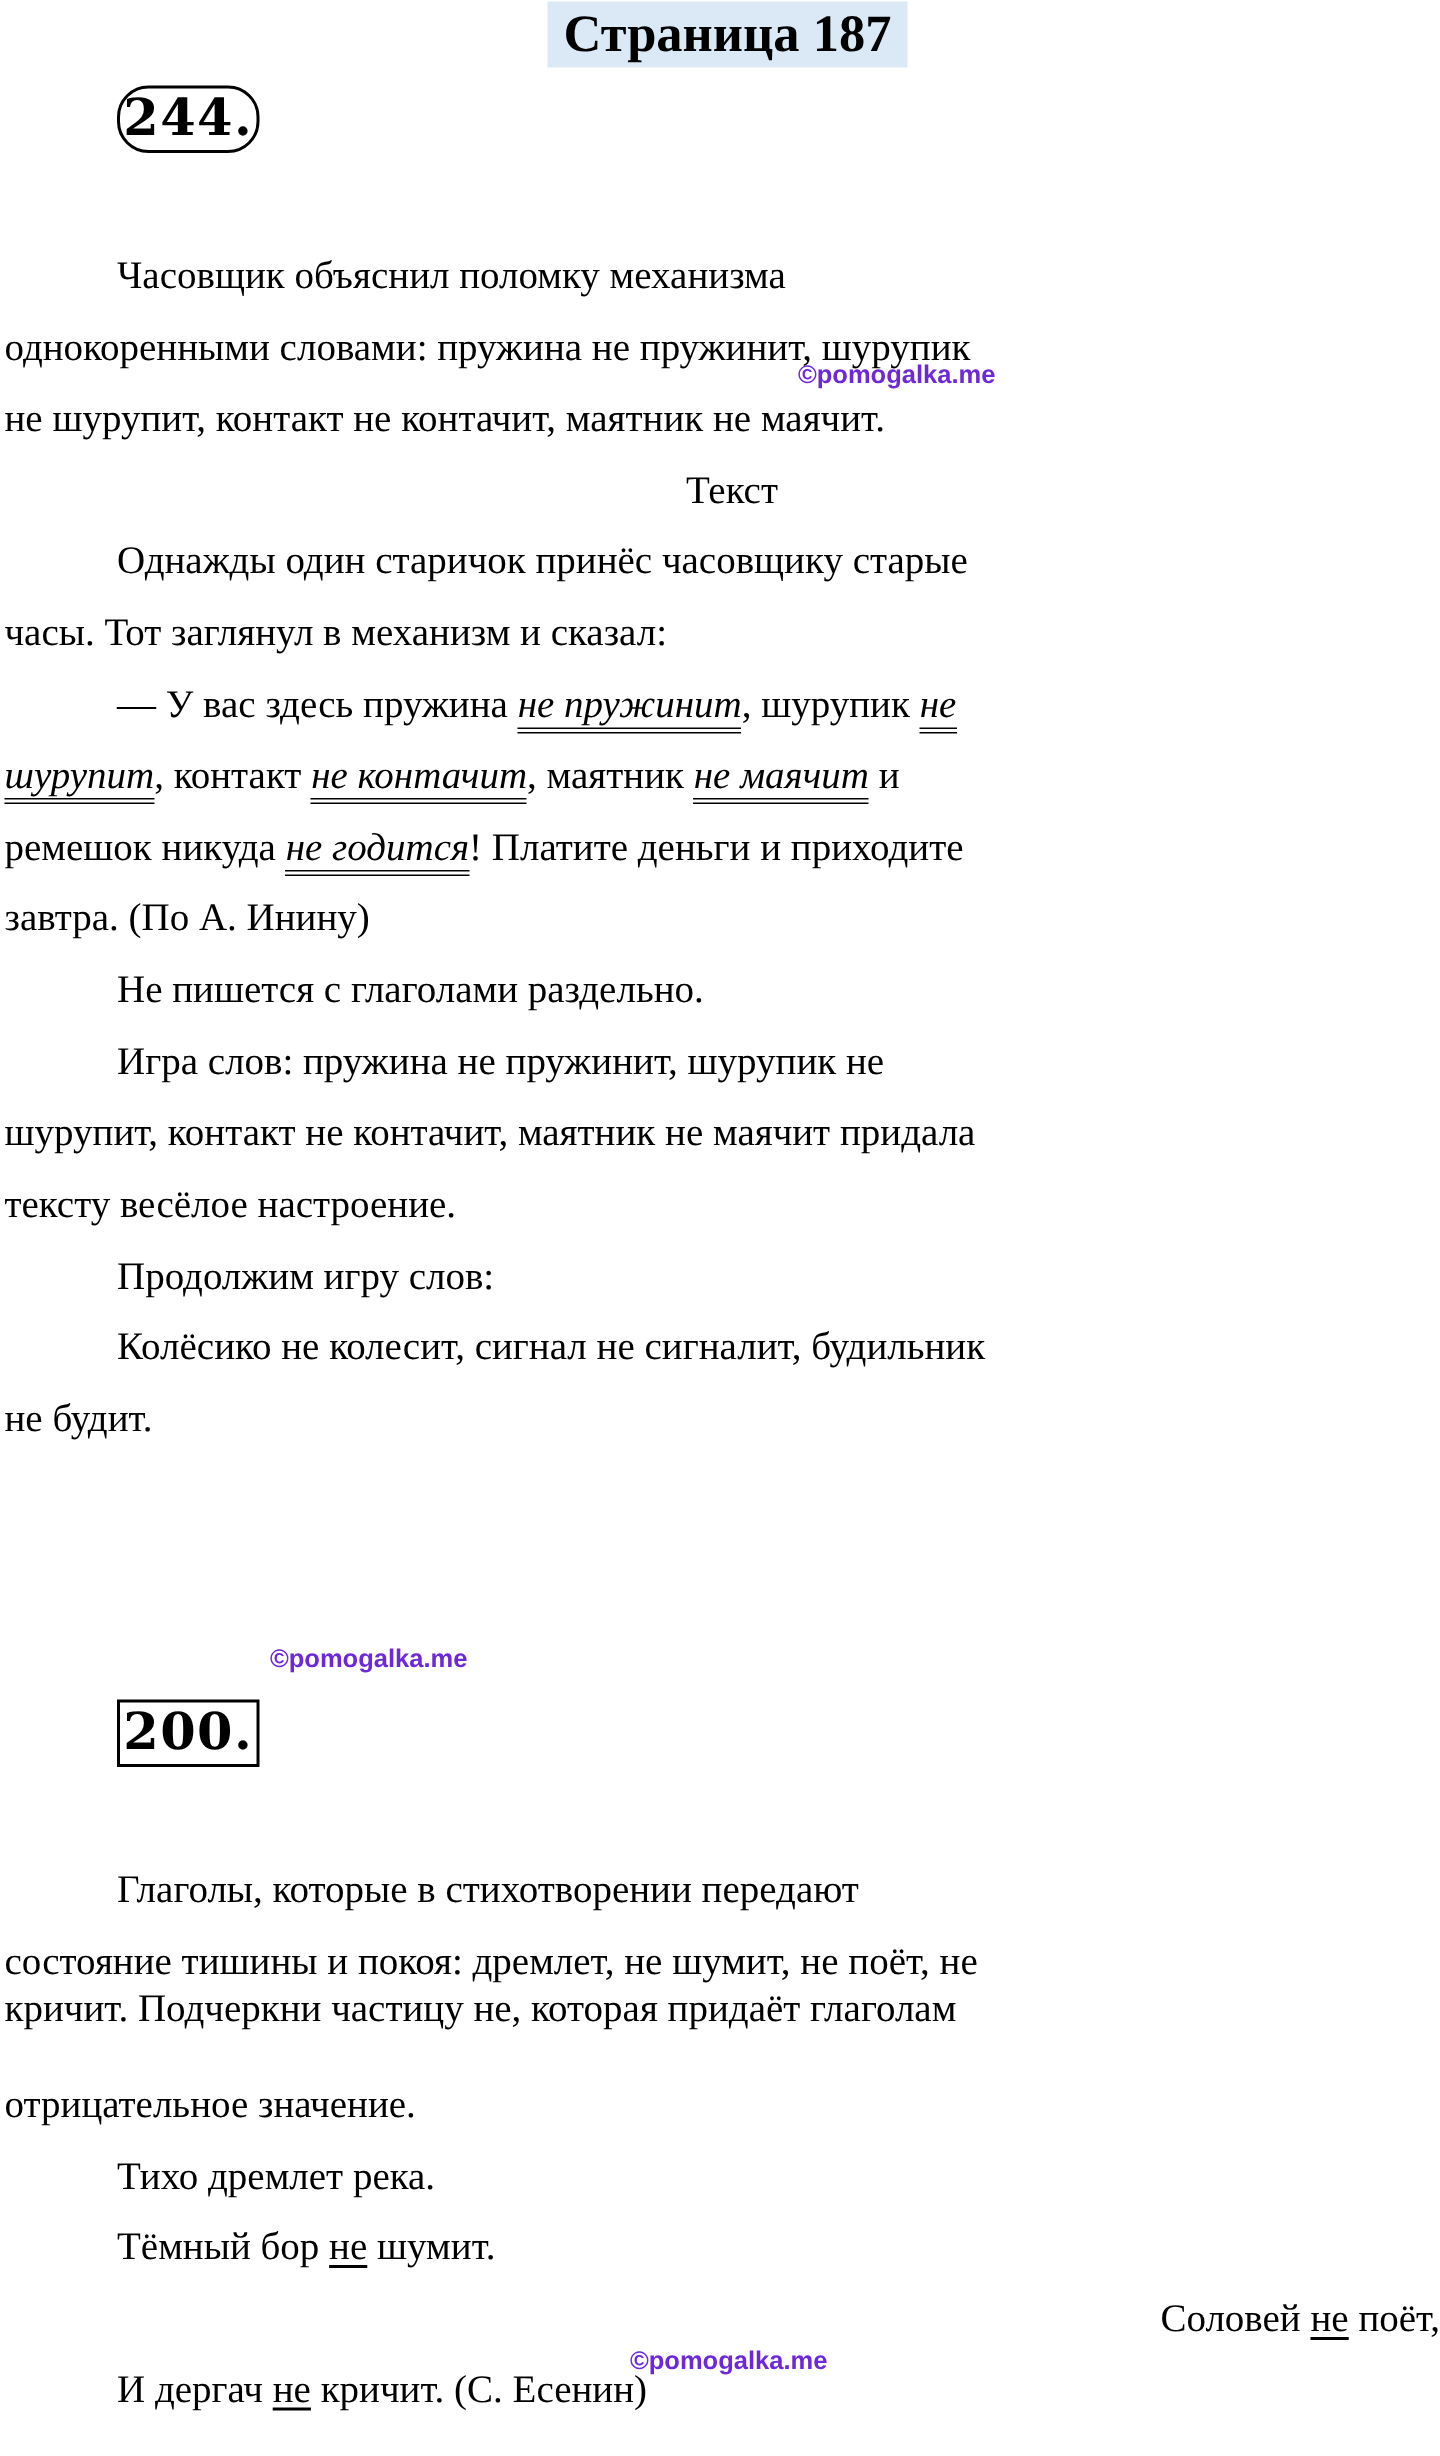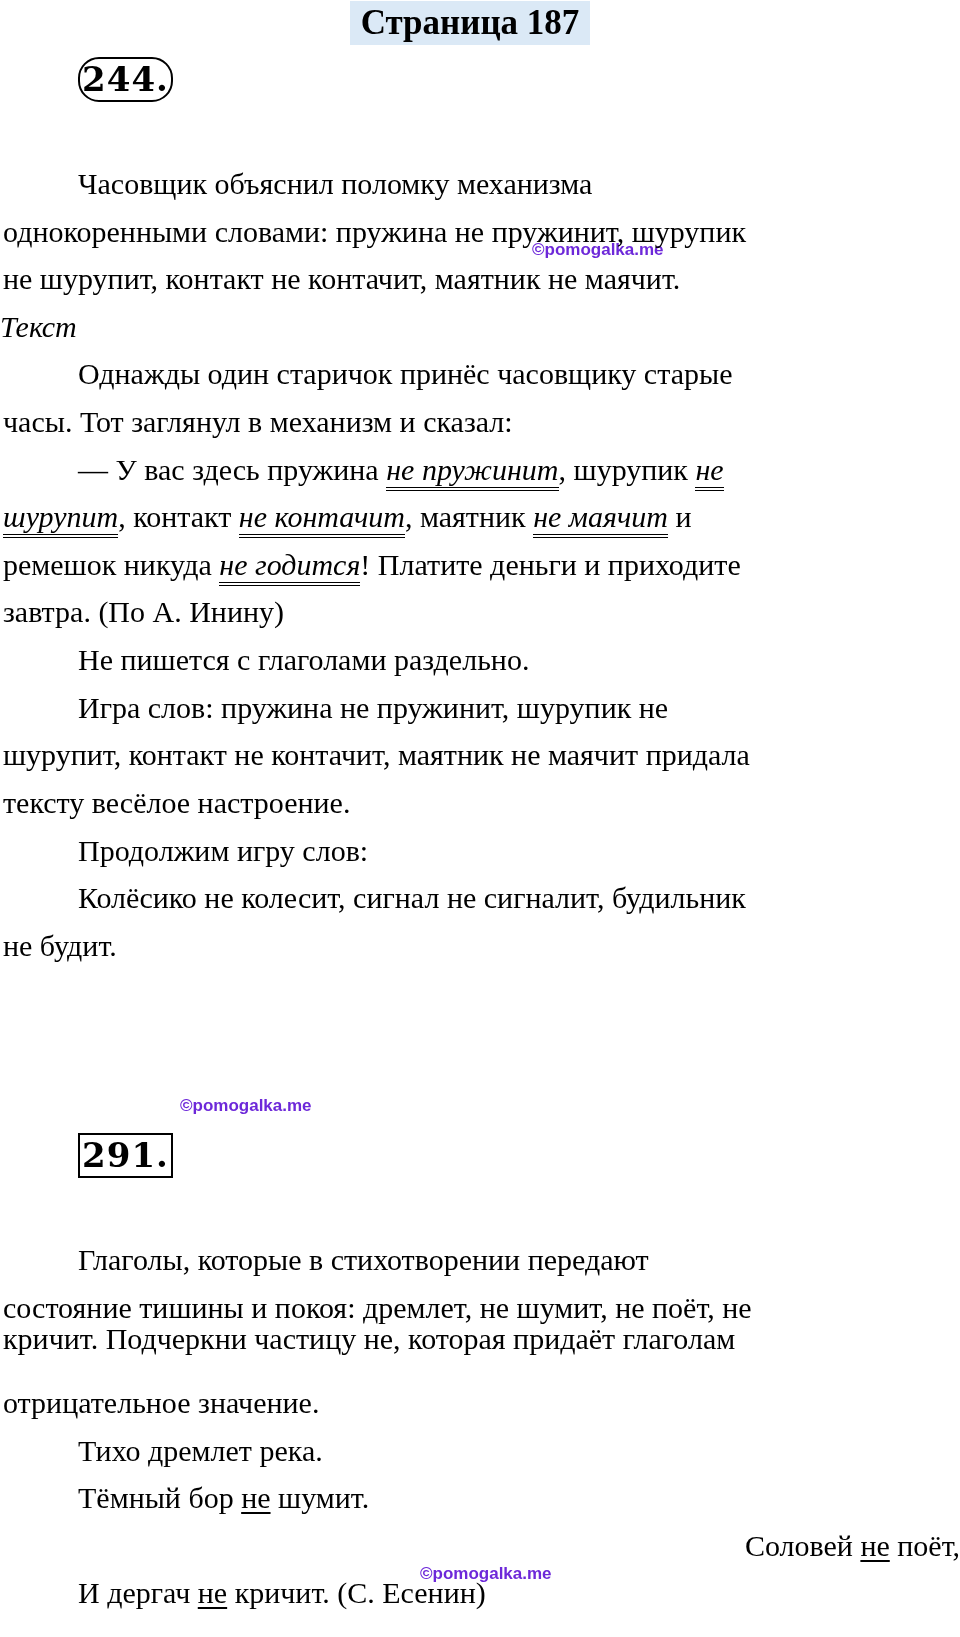--- a/index.html
+++ b/index.html
@@ -1,28 +1,28 @@
 <!DOCTYPE html>
 <html><head>
 <meta charset="utf-8">
 <style>
   html, body { margin: 0; padding: 0; background: #ffffff; }
   body { width: 960px; height: 1637px; position: relative; overflow: hidden;
          font-family: "Liberation Serif", "DejaVu Serif", serif; color: #000; }
-  .title { position: absolute; top: 1px; left: 350px; width: 240px; height: 44px;
+  .title { position: absolute; top: 1px; left: 365px; width: 240px; height: 44px;
            background: #dbe9f6; font-weight: bold; font-size: 35px; line-height: 44px;
            text-align: center; white-space: nowrap; }
   .num-box { position: absolute; left: 78px; width: 91px; height: 41px;
              border: 2px solid #000; font-weight: bold; font-size: 34px;
              line-height: 41px; text-align: center; box-sizing: content-box;
              font-family: "DejaVu Serif", "Liberation Serif", serif; letter-spacing: 1px; }
-  .line { position: absolute; left: 3px; right: 0; font-size: 30px;
+  .line { position: absolute; left: 3px; right: 0; font-size: 26px;
           line-height: 40px; height: 40px; white-space: nowrap; }
   .line.indent { left: 78px; }
-  .line.center { left: 0; right: 0; text-align: left; font-style: italic; }
+  .line.center { left: 16px; right: 0; text-align: center; }
   .dbl { border-bottom: 4px double #000; line-height: 1; padding-bottom: 1px; font-style: italic; }
   .sgl { text-decoration: underline; text-decoration-thickness: 2px; text-underline-offset: 4px; }
   .wm { position: absolute; font-family: "Liberation Sans", "DejaVu Sans", sans-serif;
         font-weight: bold; font-size: 17px; line-height: 18px; white-space: nowrap; color: #6d28d9; margin-top: 30px; }
 </style>
 </head>
 <body>
 
 <div class="title">Страница 187</div>
 
@@ -50,21 +50,21 @@
 <div class="line indent" style="top:640px;">Не пишется с глаголами раздельно.</div>
 <div class="line indent" style="top:688px;">Игра слов: пружина не пружинит, шурупик не</div>
 <div class="line" style="top:735px;">шурупит, контакт не контачит, маятник не маячит придала</div>
 <div class="line" style="top:783px;">тексту весёлое настроение.</div>
 <div class="line indent" style="top:831px;">Продолжим игру слов:</div>
 <div class="line indent" style="top:878px;">Колёсико не колесит, сигнал не сигналит, будильник</div>
 <div class="line" style="top:926px;">не будит.</div>
 
 <div class="wm" style="left:180px; top:1067px;">©pomogalka.me</div>
 
-<div class="num-box" style="top:1133px;">291.</div>
+<div class="num-box" style="top:1133px;">200.</div>
 
 <div class="line indent" style="top:1240px;">Глаголы, которые в стихотворении передают</div>
 <div class="line" style="top:1288px;">состояние тишины и покоя: дремлет, не шумит, не поёт, не</div>
 <div class="line" style="top:1319px;">кричит. Подчеркни частицу не, которая придаёт глаголам</div>
 <div class="line" style="top:1383px;">отрицательное значение.</div>
 
 <div class="line indent" style="top:1431px;">Тихо дремлет река.</div>
 <div class="line indent" style="top:1478px;">
   <span>Тёмный бор </span><span class="sgl">не</span><span> шумит.</span>
 </div>

